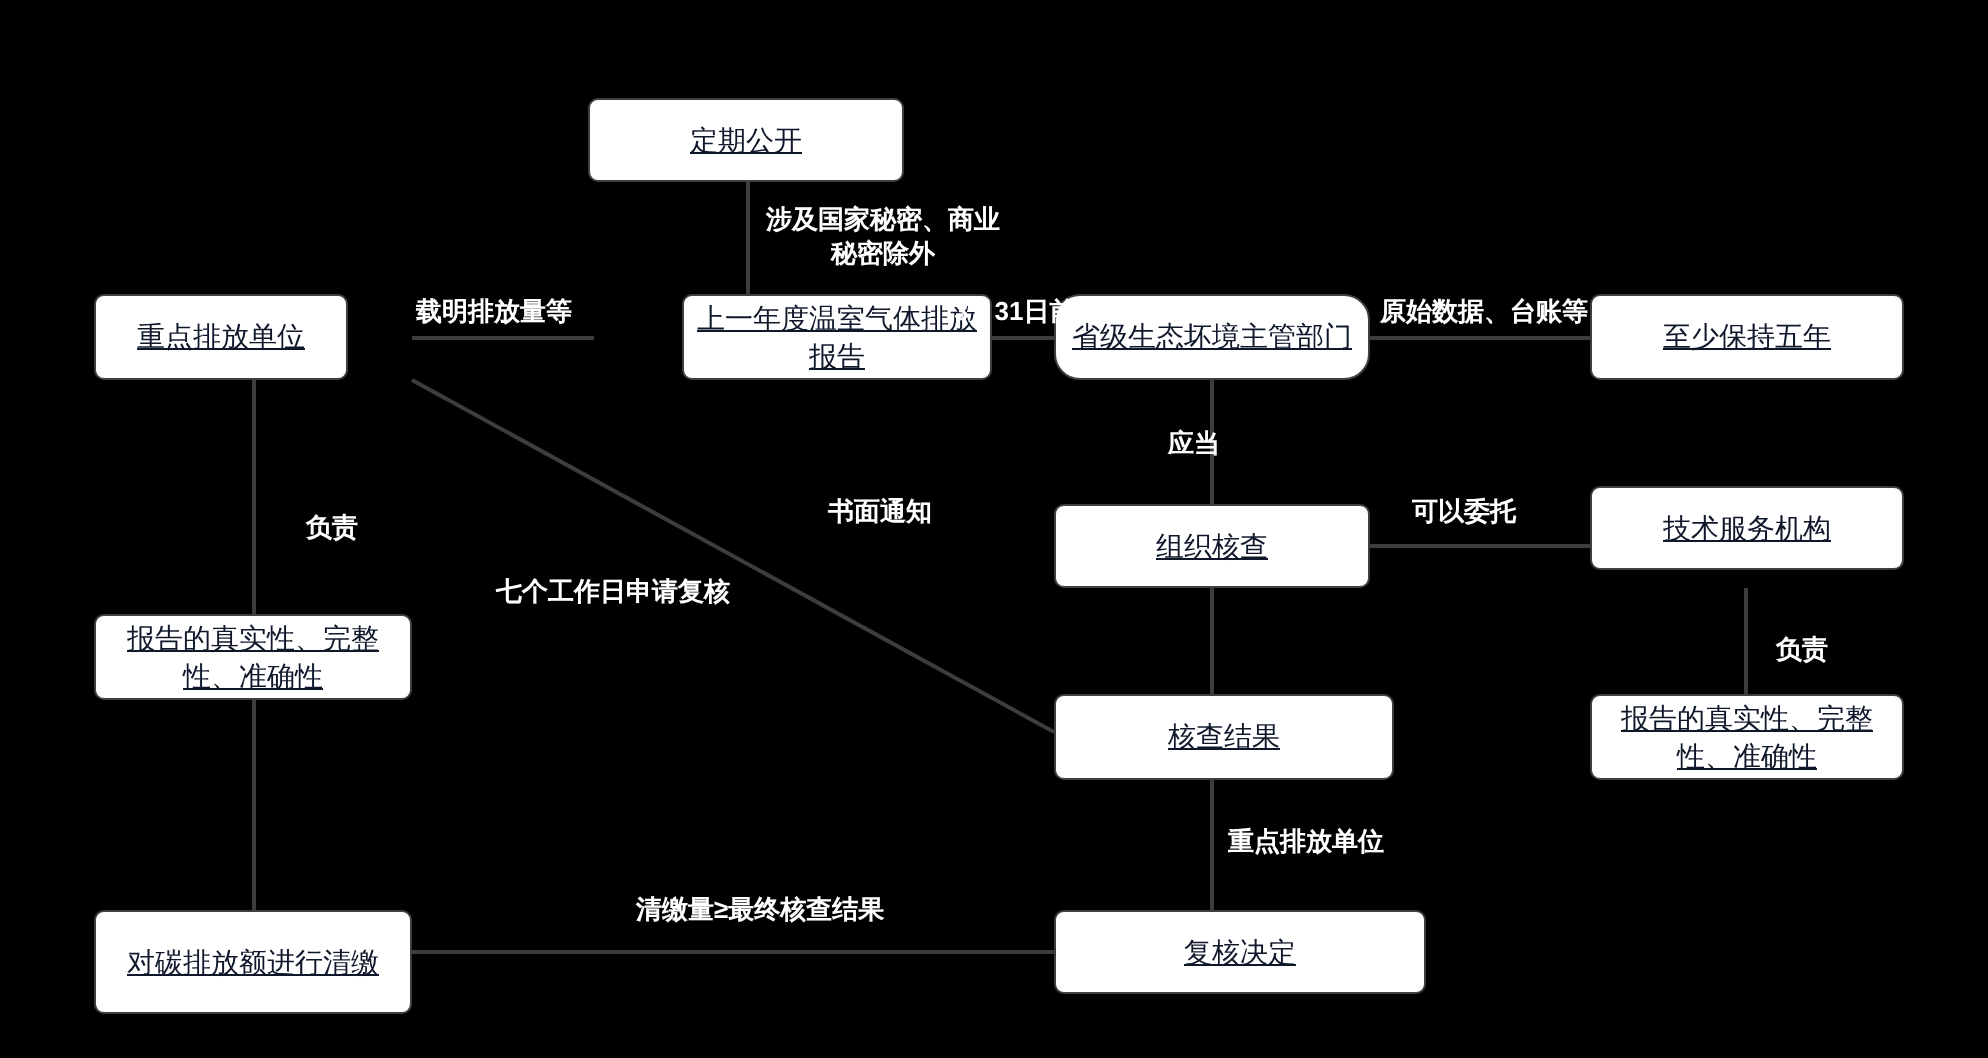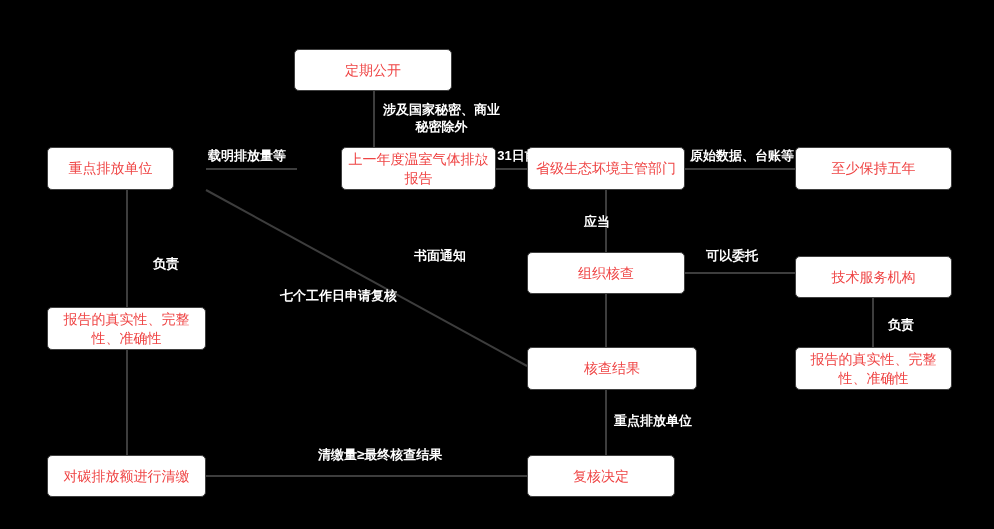--- a/index.html
+++ b/index.html
@@ -15,27 +15,28 @@
     position: absolute;
     left: 0; top: 0;
     width: 994px; height: 529px;
   }
   .node {
     position: absolute;
     box-sizing: border-box;
     background: #ffffff;
     border: 1px solid #3f3f3f;
     border-radius: 5px;
-    color: #ef4444;
+    color: #0f172a;
     font-size: 14px;
     line-height: 1.35;
     display: flex;
     align-items: center;
     justify-content: center;
     text-align: center;
+    text-decoration: underline;
   }
   .edge-label {
     position: absolute;
     color: #ffffff;
     font-size: 13px;
     line-height: 1.3;
     white-space: nowrap;
     font-weight: bold;
   }
   .edge-label.wrap { white-space: normal; text-align: center; }
@@ -62,55 +63,55 @@
       <line x1="206" y1="190" x2="527" y2="366"></line>
     </g>
   </svg>
 
   <div class="node" style="left:294px; top:49px; width:158px; height:42px;">定期公开</div>
 
   <div class="node" style="left:47px; top:147px; width:127px; height:43px;">重点排放单位</div>
 
   <div class="node" style="left:297px; top:147px; width:155px; height:43px; padding:0 4px;margin-left:44px;">上一年度温室气体排放报告</div>
 
-  <div class="node" style="left:527px; top:147px; width:158px; height:43px;">省级生态坏境主管部门</div>
+  <div class="node" style="left:527px; top:147px; width:158px; height:43px;border-radius:13px;">省级生态坏境主管部门</div>
 
   <div class="node" style="left:527px; top:252px; width:158px; height:42px;">组织核查</div>
 
   <div class="node" style="left:795px; top:147px; width:157px; height:43px;">至少保持五年</div>
 
-  <div class="node" style="left:795px; top:256px; width:157px; height:42px;">技术服务机构</div>
+  <div class="node" style="left:795px; top:243px; width:157px; height:42px;">技术服务机构</div>
 
   <div class="node" style="left:47px; top:307px; width:159px; height:43px; padding:0 12px;">报告的真实性、完整性、准确性</div>
 
   <div class="node" style="left:527px; top:347px; width:170px; height:43px;">核查结果</div>
 
   <div class="node" style="left:795px; top:347px; width:157px; height:43px; padding:0 12px;">报告的真实性、完整性、准确性</div>
 
-  <div class="node" style="left:47px; top:455px; width:159px; height:42px;">对碳排放额进行清缴</div>
+  <div class="node" style="left:47px; top:455px; width:159px; height:52px;">对碳排放额进行清缴</div>
 
-  <div class="node" style="left:527px; top:455px; width:148px; height:42px;">复核决定</div>
+  <div class="node" style="left:527px; top:455px; width:186px; height:42px;">复核决定</div>
 
   <div class="edge-label wrap" style="left:378px; top:102px; width:127px;">涉及国家秘密、商业秘密除外</div>
 
   <div class="edge-label" style="left:208px; top:148px;">载明排放量等</div>
 
   <div class="edge-label" style="left:456px; top:148px;margin-left:21px;">3月31日前</div>
 
   <div class="edge-label" style="left:690px; top:148px;">原始数据、台账等</div>
 
   <div class="edge-label" style="left:584px; top:214px;">应当</div>
 
   <div class="edge-label" style="left:706px; top:248px;">可以委托</div>
 
   <div class="edge-label" style="left:153px; top:256px;">负责</div>
 
   <div class="edge-label" style="left:888px; top:317px;">负责</div>
 
   <div class="edge-label" style="left:378px; top:248px;margin-left:36px;">书面通知</div>
 
-  <div class="edge-label" style="left:280px; top:288px;">七个工作日申请复核</div>
+  <div class="edge-label" style="left:248px; top:288px;">七个工作日申请复核</div>
 
   <div class="edge-label" style="left:614px; top:413px;">重点排放单位</div>
 
   <div class="edge-label" style="left:318px; top:447px;">清缴量≥最终核查结果</div>
 
 </div>
 
 </body></html>

